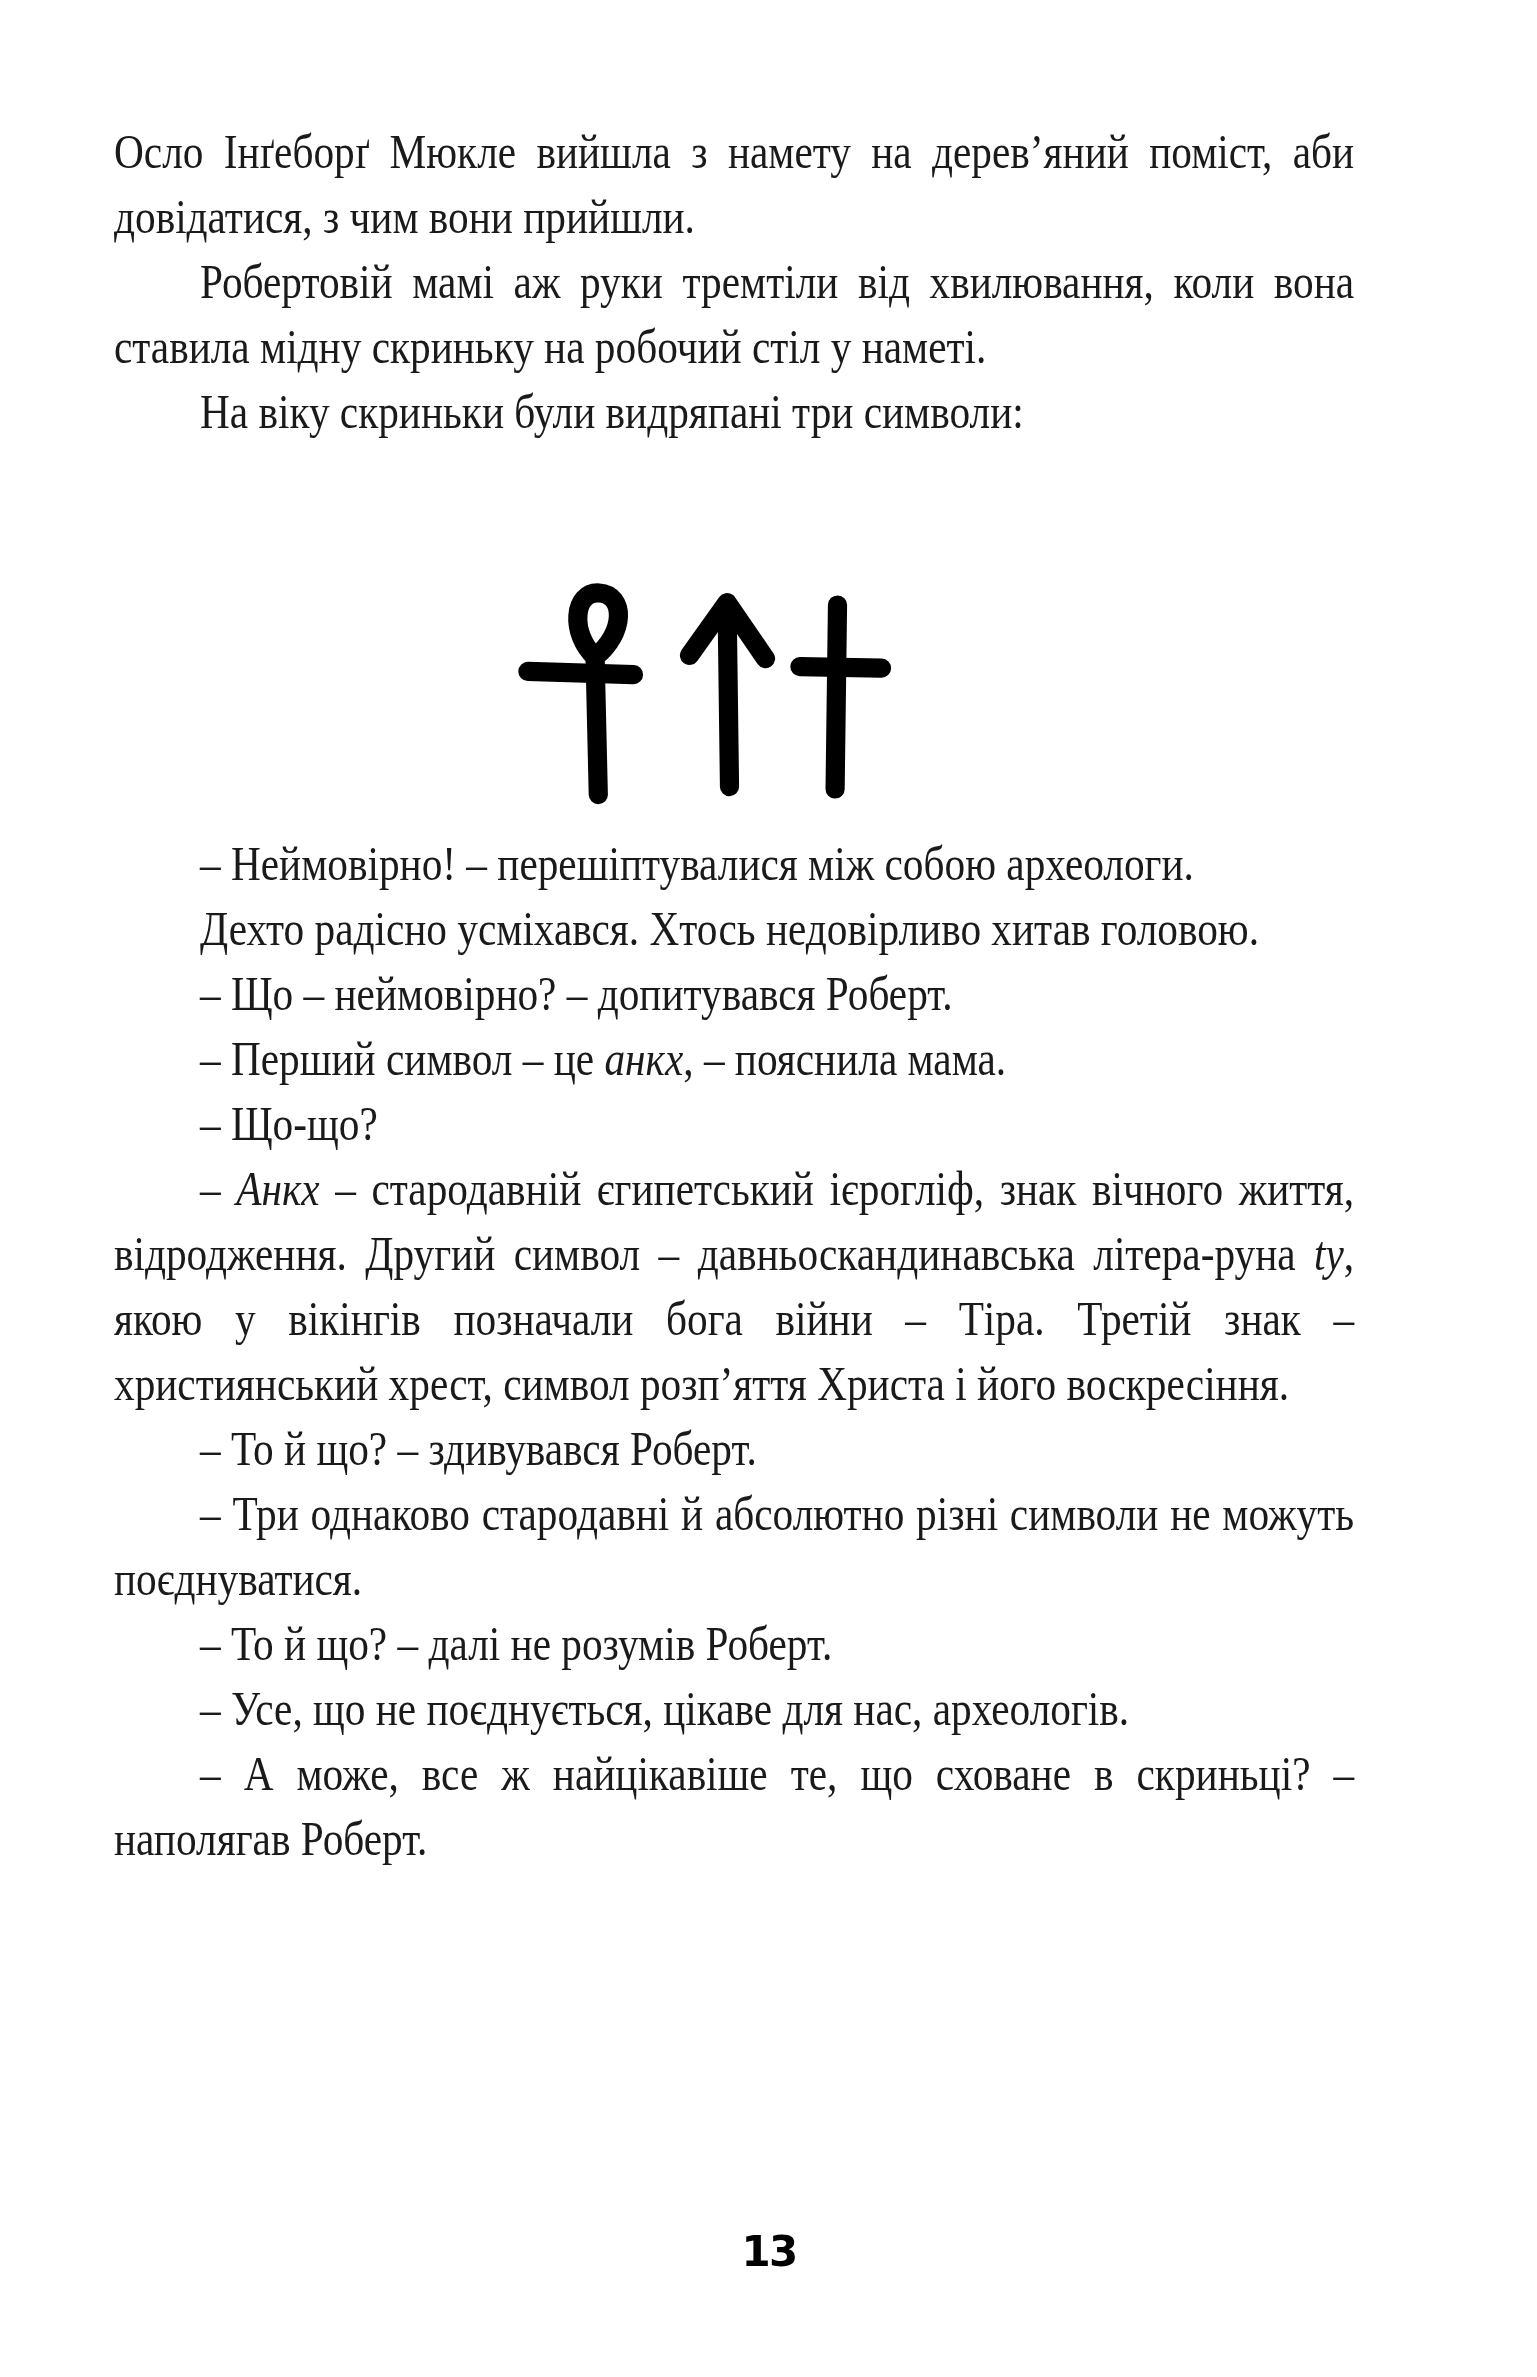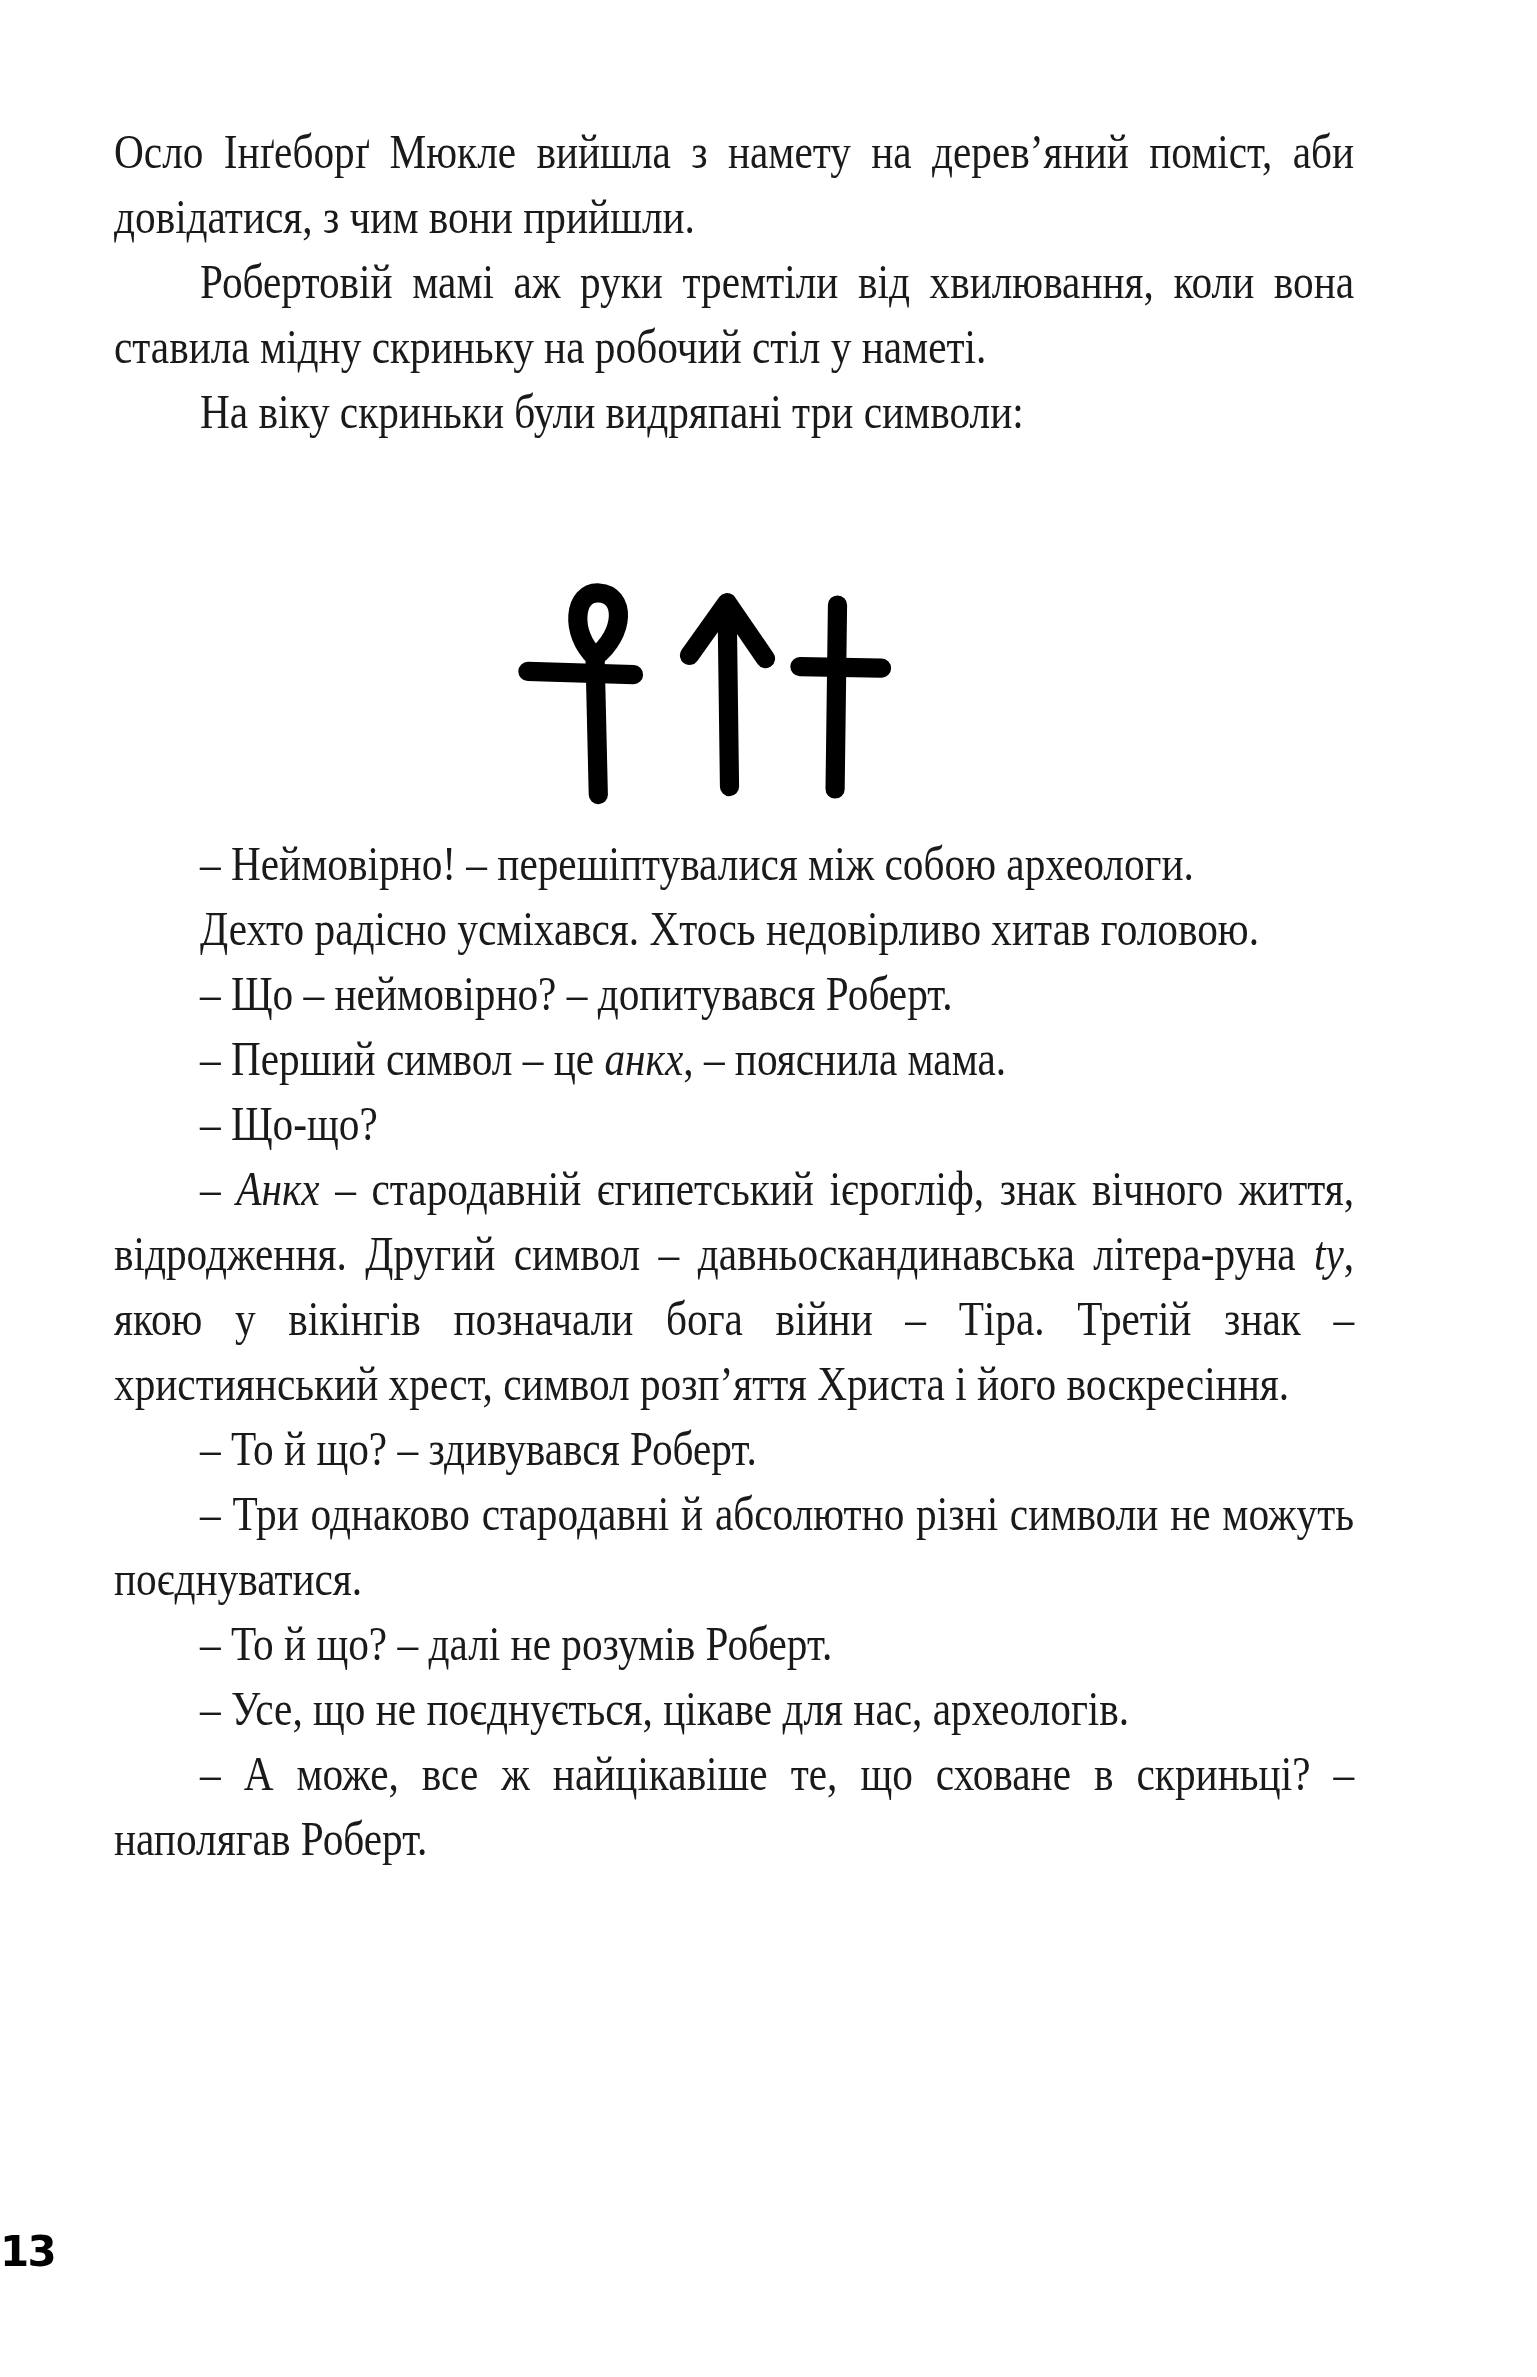--- a/index.html
+++ b/index.html
@@ -13,21 +13,21 @@
   }
   .text p { margin:0; text-align:justify; text-align-last:left; width:1442px; }
   .text p.indent { text-indent:100px; }
   .text .em { font-style:italic; }
   .symbols {
     position:absolute; left:497px; top:561px; width:465px; height:240px;
   }
   .symbols svg { width:100%; height:100%; }
   .block2 { top:823px; }
   .pagenum {
-    position:absolute; left:0; width:1538px; top:2219px; text-align:left;
+    position:absolute; left:0; width:1538px; top:2219px; text-align:center;
     font-family:"DejaVu Sans","Liberation Sans",sans-serif; font-weight:bold;
     font-size:42px; color:#000; letter-spacing:-1.6px;
   }
 </style>
 </head>
 <body>
 
 <div class="page">
 
   <div class="text">

